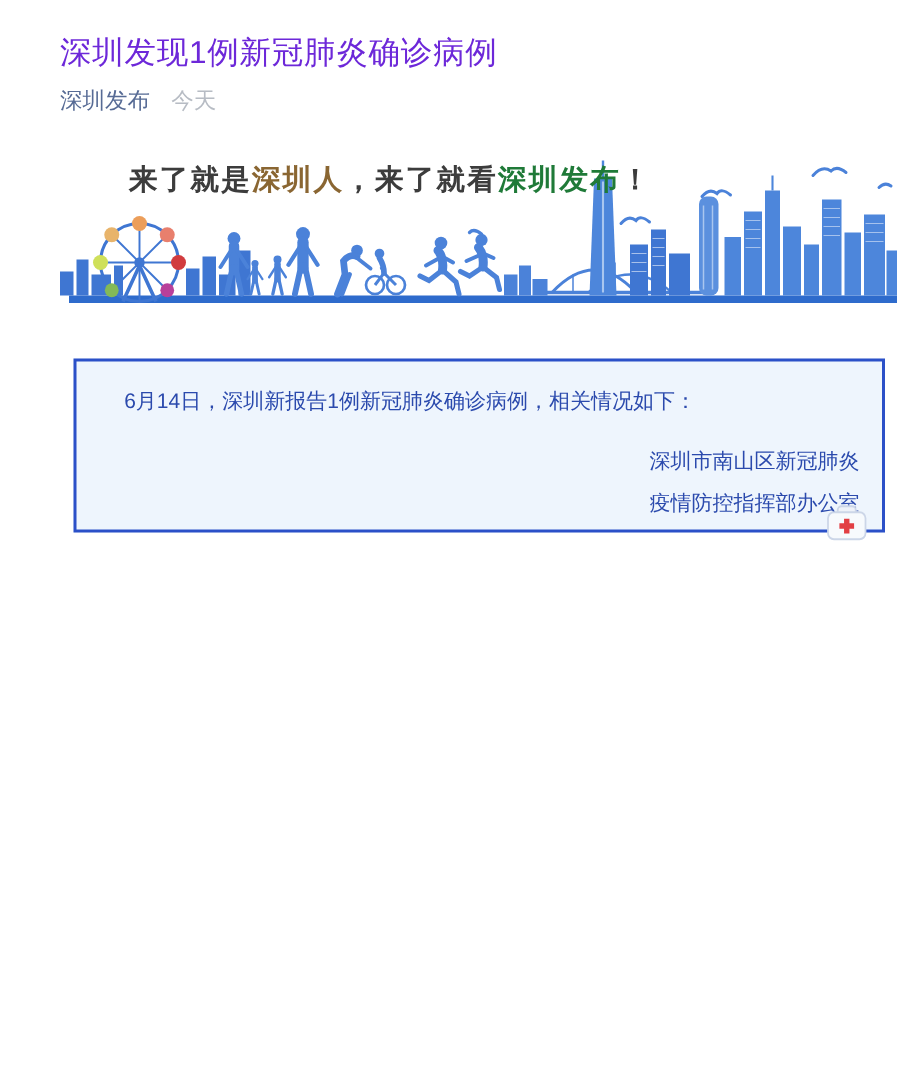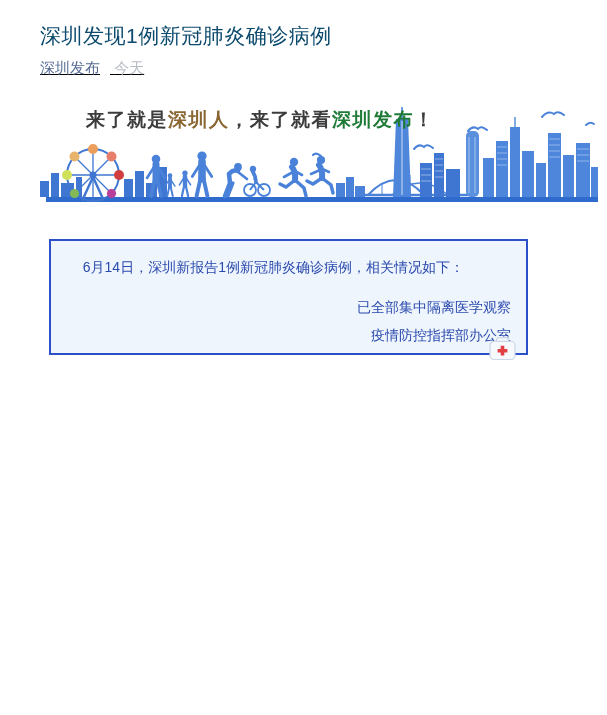--- a/index.html
+++ b/index.html
@@ -1,36 +1,36 @@
 <!DOCTYPE html>
 <html><head>
 <meta charset="utf-8">
 <style>
   html, body { margin: 0; padding: 0; background: #ffffff; overflow: hidden; }
   body { width: 607px; height: 715px; font-family: "Liberation Sans", sans-serif; }
   .page { position: relative; width: 607px; height: 715px; }
 
   
   .header { padding: 22px 40px 0 40px; }
-  .title { margin: 0; font-size: 21px; line-height: 28px; font-weight: 400; color: #0c4a6e; letter-spacing: 0.5px; }
-  .byline { margin-top: 9px; font-size: 15px; line-height: 18px; text-decoration: underline; }
+  .title { margin: 0; font-size: 21px; line-height: 28px; font-weight: 400; color: #6d28d9; letter-spacing: 0.5px; }
+  .byline { margin-top: 9px; font-size: 15px; line-height: 18px; }
   .byline .source { color: #576b95; margin-right: 10px; cursor: pointer; }
   .byline .time { color: #b7bcc4; }
 
   
   .banner { position: relative; margin: 26px 0 0 40px; width: 560px; height: 100px; }
   .banner svg.skyline { position: absolute; left: 0; top: 0; }
   .slogan { position: absolute; left: 46px; top: 4px; z-index: 2; white-space: nowrap;
             font-family: Liberation Serif, serif; font-weight: 700; font-size: 19px;
             letter-spacing: 1.5px; color: #3c3c3c; }
   .slogan .brown { color: #8a6632; }
   .slogan .green { color: #1f7a38; }
 
   
-  .notice { position: relative; margin: 36px 0 0 49px; width: 479px; box-sizing: border-box;
+  .notice { position: relative; margin: 36px 0 0 49px; width: 541px; box-sizing: border-box;
             border: 2px solid #2b50c8; background: #eef5fd; padding: 14px 15px 2px 15px;
             color: #2b4aad; font-size: 14px; line-height: 24px; }
   .notice p { margin: 0 0 14px 0; text-indent: 1.2em; }
   .signature { margin-top: 12px; text-align: right; line-height: 28px; padding-bottom: 2px; }
   .medkit { position: absolute; right: 10px; bottom: -8px; }
 </style>
 </head>
 <body>
 
 <div class="page">
@@ -169,21 +169,21 @@
         <path d="M428 28 Q433 22 438 26 Q441 22 447 27"></path>
         <path d="M502 14 Q508 7 514 11 Q518 7 524 12"></path>
         <path d="M546 22 Q550 18 554 21"></path>
       </g>
     </svg>
   </div>
 
   <div class="notice">
     <p>6月14日，深圳新报告1例新冠肺炎确诊病例，相关情况如下：</p>
     <div class="signature">
-      <div>已全部集中隔离医学观察</div>
+      <div>深圳市南山区新冠肺炎</div>
       <div>疫情防控指挥部办公室</div>
     </div>
     <svg class="medkit" width="27" height="25" viewBox="0 0 27 25">
       <rect x="7.5" y="1.5" width="12" height="8" rx="2.5" fill="#eef2f9" stroke="#ccd6e8" stroke-width="1.2"></rect>
       <rect x="1" y="5.5" width="25" height="18" rx="4" fill="#f7fafd" stroke="#ccd6e8" stroke-width="1.2"></rect>
       <path d="M11.7 9.8 h3.6 v3.1 h3.1 v3.6 h-3.1 v3.1 h-3.6 v-3.1 h-3.1 v-3.6 h3.1 z" fill="#e23f44"></path>
     </svg>
   </div>
 
 </div>

